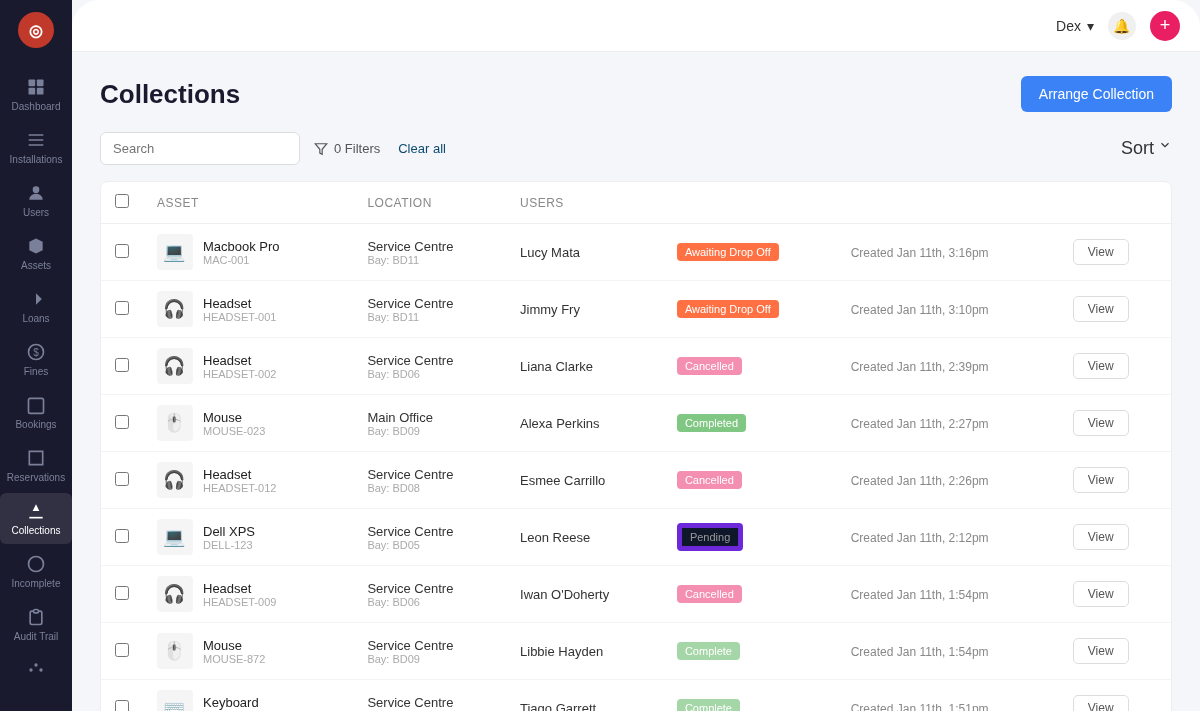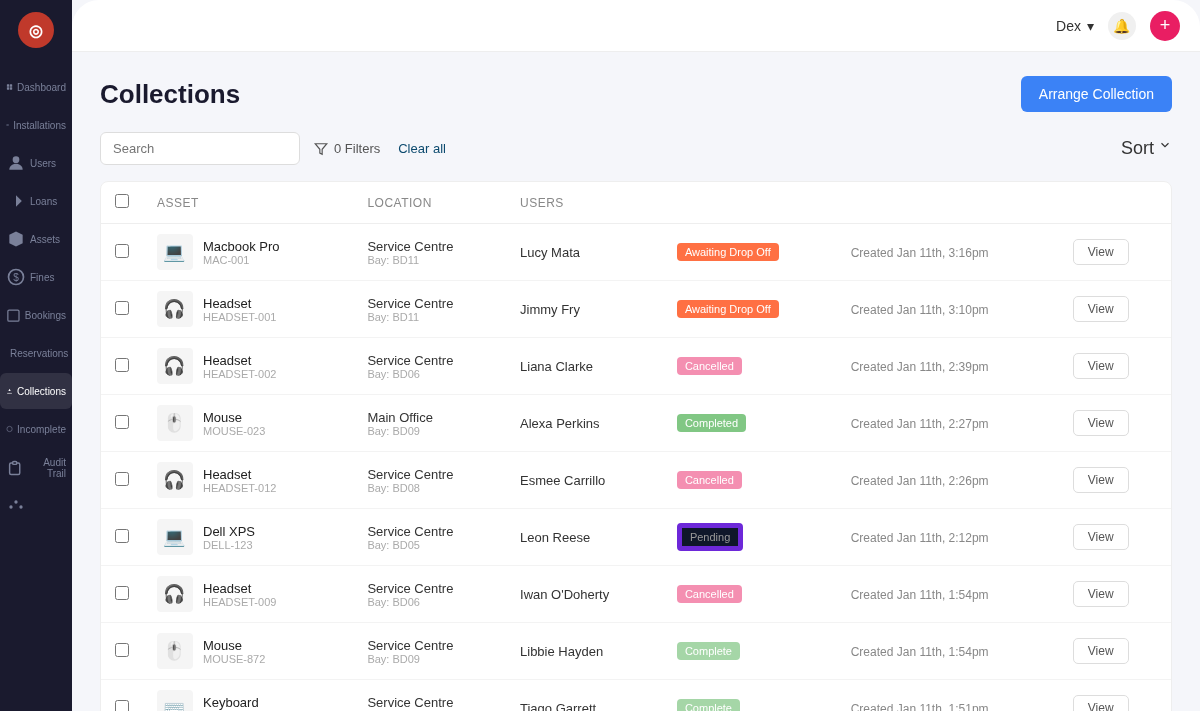--- a/index.html
+++ b/index.html
@@ -19,23 +19,23 @@
     }
     .sidebar-logo {
       width: 36px; height: 36px;
       background: #c0392b;
       border-radius: 50%;
       display: flex; align-items: center; justify-content: center;
       margin-bottom: 20px;
       color: white; font-size: 16px; font-weight: bold;
     }
     .sidebar-item {
-      display: flex; flex-direction: row; align-items: center;
+      display: flex; flex-direction: column; align-items: center;
       color: #7a8099; font-size: 10px; padding: 8px 6px;
-      cursor: pointer; width: 100%; text-align: right;
+      cursor: pointer; width: 100%; text-align: left;
       gap: 4px; border-radius: 6px; margin: 1px 6px;
     }
     .sidebar-item.active { color: #fff; background: rgba(255,255,255,0.1); }
     .sidebar-item svg { width: 20px; height: 20px; }
 
     
     .main { flex: 1; display: flex; flex-direction: column; overflow: hidden; border-radius: 27px; }
 
     
     .topbar {
@@ -123,30 +123,30 @@
   <div class="sidebar-item">
     <svg viewBox="0 0 24 24" fill="currentColor">
         <circle cx="12" cy="8" r="4"></circle>
         <path d="M4 20c0-4 3.6-7 8-7s8 3 8 7"></path>
       </svg>
     <span>Users</span>
   </div>
 
   <div class="sidebar-item">
     <svg viewBox="0 0 24 24" fill="currentColor">
+        <path d="M20 7l-8-4-8 4v10l8 4 8-4V7z"></path>
+      </svg>
+    <span>Assets</span>
+  </div>
+
+  <div class="sidebar-item">
+    <svg viewBox="0 0 24 24" fill="currentColor">
         <path d="M5 12h14M12 5l7 7-7 7"></path>
       </svg>
     <span>Loans</span>
-  </div>
-
-  <div class="sidebar-item">
-    <svg viewBox="0 0 24 24" fill="currentColor">
-        <path d="M20 7l-8-4-8 4v10l8 4 8-4V7z"></path>
-      </svg>
-    <span>Assets</span>
   </div>
 
   <div class="sidebar-item">
     <svg viewBox="0 0 24 24" fill="currentColor">
         <circle cx="12" cy="12" r="9" stroke="currentColor" stroke-width="2" fill="none"></circle>
         <text x="12" y="17" text-anchor="middle" font-size="12" fill="currentColor">$</text>
       </svg>
     <span>Fines</span>
   </div>
 

